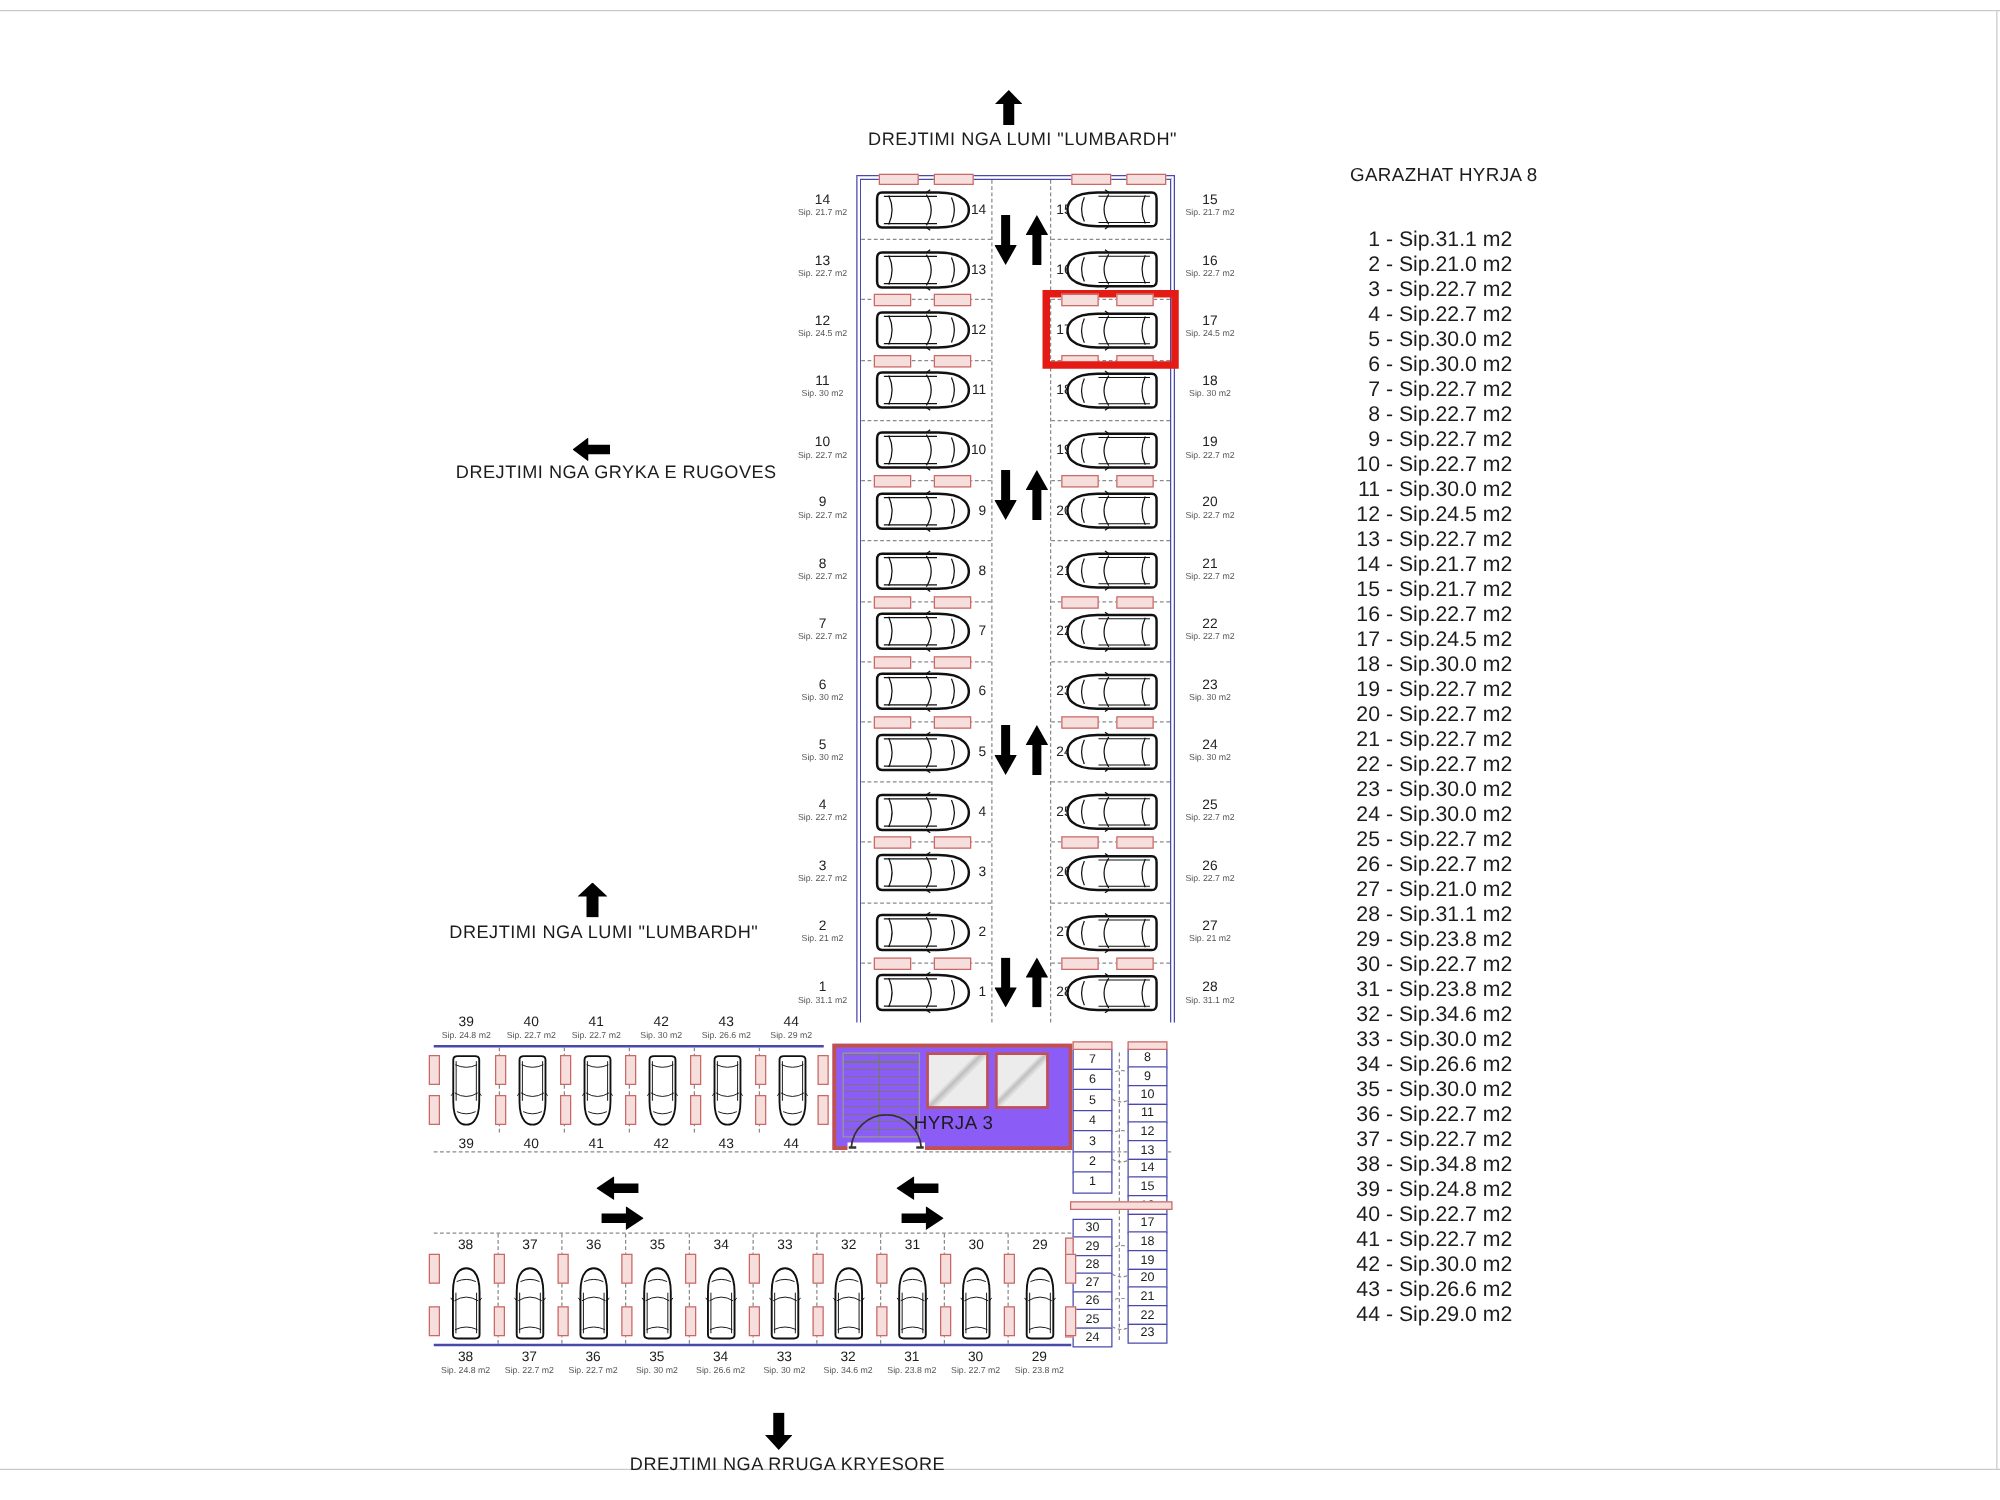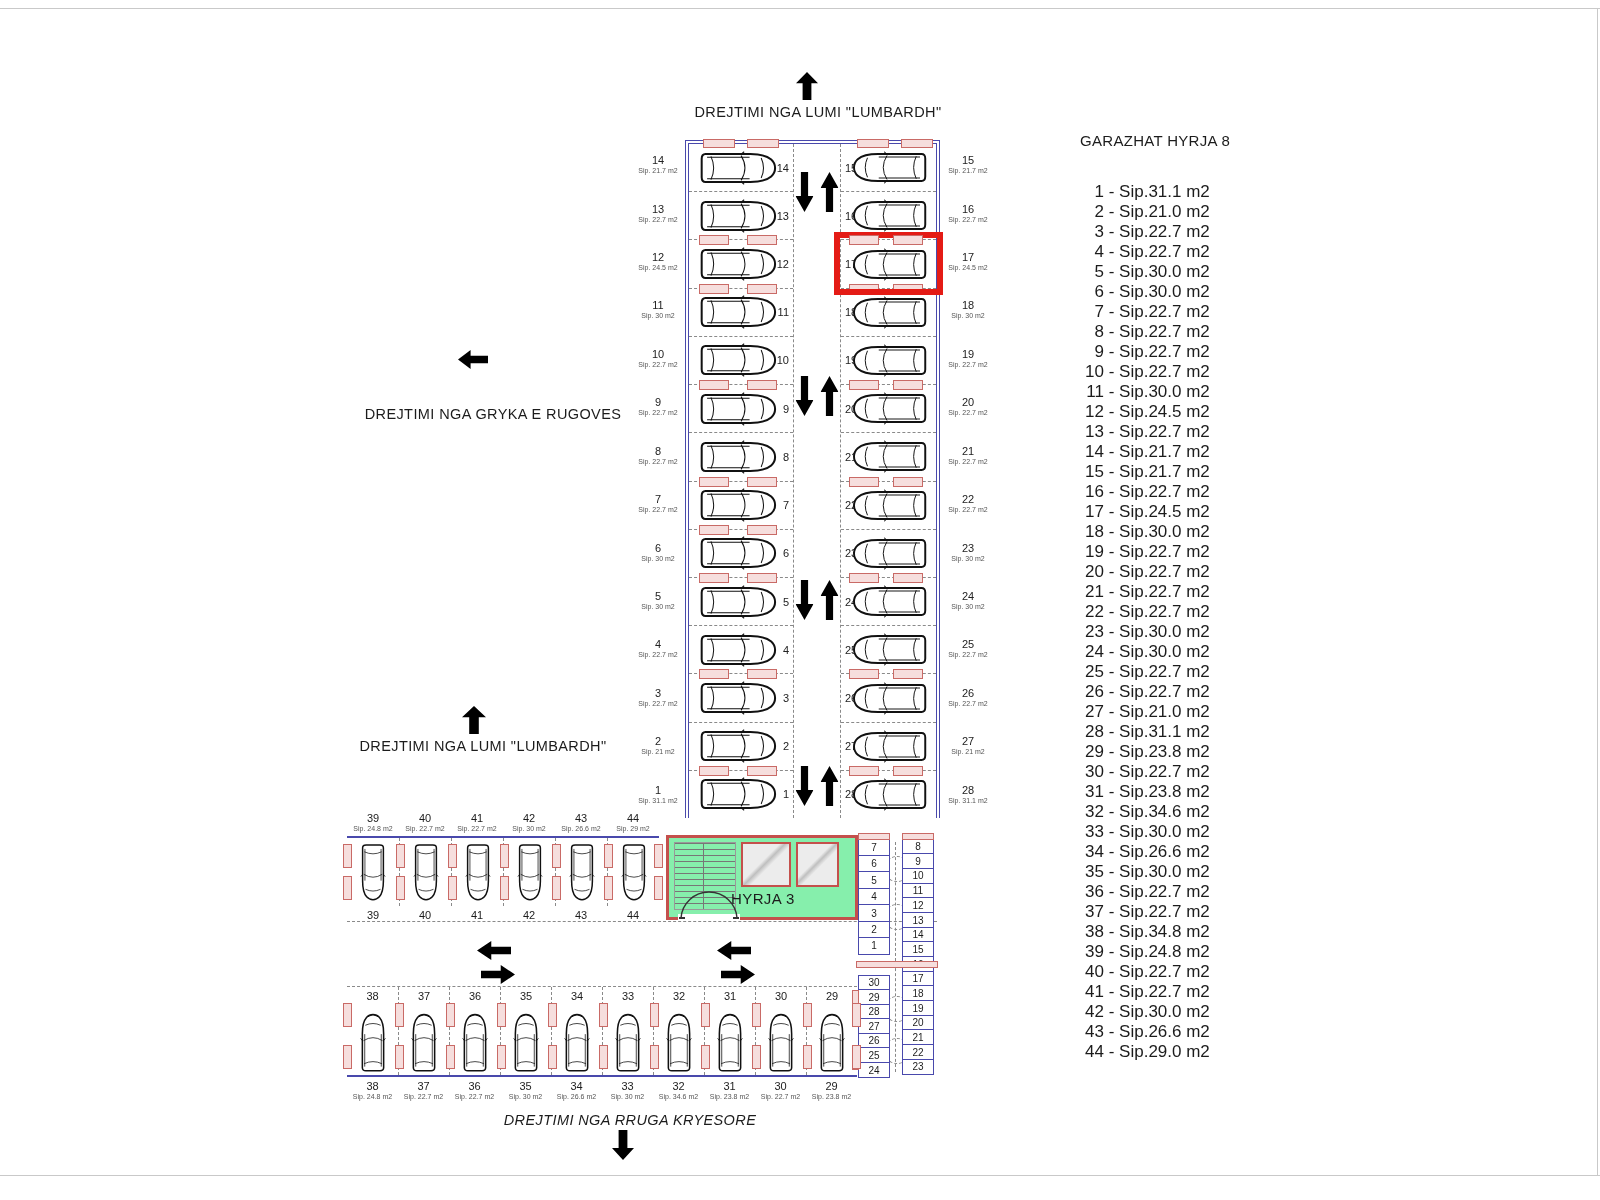--- a/index.html
+++ b/index.html
@@ -65,21 +65,21 @@
   .carB{width:64px;height:26px;transform:rotate(-90deg);margin-bottom:19px;} .carB .car-svg{width:64px;height:26px;}
   .rowB-labels .cell{width:51px;height:26px;display:flex;flex-direction:column;align-items:center;justify-content:flex-start;padding-top:3px;box-sizing:border-box;}
   .vstop{position:absolute;width:7px;height:22px;background:var(--stop-fill);border:1px solid var(--stop-border);z-index:2;}
   .vsT{top:6px;left:-4px}.vsB{bottom:6px;left:-4px}
   .stallB .vsT{top:16px}
   .vsTr{top:6px;right:-4px;left:auto}.vsBr{bottom:6px;right:-4px;left:auto}
   .stallB .vsTr{top:16px}
   .dashline{position:absolute;border-top:1px dashed #8a8a8a;}
   
   .hyrja{position:absolute;left:666px;top:835px;width:192px;height:85px;
-         border:3px solid var(--wall-red);background:#86efac;box-sizing:border-box;}
+         border:3px solid var(--wall-red);background:#8b5cf6;box-sizing:border-box;}
   .stairs{position:absolute;left:5px;top:4px;width:60px;height:66px;border:1px solid #999;
           background:repeating-linear-gradient(to bottom,#777 0 1px,transparent 1px 6px);}
   .stairs:after{content:"";position:absolute;left:46%;top:0;bottom:0;border-left:1px solid #777;}
   .lift{position:absolute;border:2px solid var(--wall-red);box-sizing:border-box;
         background:linear-gradient(135deg,#ececec 42%,#bfbfbf 48%,#ececec 56%);}
   .lift1{left:72px;top:4px;width:50px;height:45px;}
   .lift2{left:127px;top:4px;width:43px;height:45px;}
   .hyrja-label{position:absolute;left:62px;top:52px;font-size:15px;letter-spacing:.4px;}
   .door{position:absolute;left:8px;bottom:-3px;}
   
@@ -102,26 +102,26 @@
 <div id="canvas">
 
   <div class="rule" style="top:8px;left:0;width:1600px;height:1px;"></div>
   <div class="rule" style="top:1175px;left:0;width:1600px;height:1px;"></div>
   <div class="rule" style="top:8px;left:1597px;width:1px;height:1168px;"></div>
 
   <div class="abs arrow ar-up" style="left:796px;top:72px;width:22px;height:28px;"></div>
   <div class="dir-text" style="left:818px;top:104px;">DREJTIMI NGA LUMI "LUMBARDH"</div>
 
   <div class="abs arrow ar-left" style="left:458px;top:350px;width:30px;height:19px;"></div>
-  <div class="dir-text" style="left:493px;top:370px;margin-top:36px;">DREJTIMI NGA GRYKA E RUGOVES</div>
+  <div class="dir-text" style="left:493px;top:370px;">DREJTIMI NGA GRYKA E RUGOVES</div>
 
   <div class="abs arrow ar-up" style="left:462px;top:706px;width:24px;height:28px;"></div>
   <div class="dir-text" style="left:483px;top:738px;">DREJTIMI NGA LUMI "LUMBARDH"</div>
 
-  <div class="dir-text" style="left:630px;top:1112px;font-style:italic;">DREJTIMI NGA RRUGA KRYESORE</div>
+  <div class="dir-text" style="left:630px;top:1164px;">DREJTIMI NGA RRUGA KRYESORE</div>
   <div class="abs arrow ar-down" style="left:612px;top:1130px;width:22px;height:30px;"></div>
 
   <div class="vblock">
     <div class="vlabels left" id="vlabels-left">
         <div class="vlab-cell">
           <div class="vlab-no">14</div>
           <div class="vlab-area">Sip. 21.7 m2</div>
         </div>
         <div class="vlab-cell">
           <div class="vlab-no">13</div>

